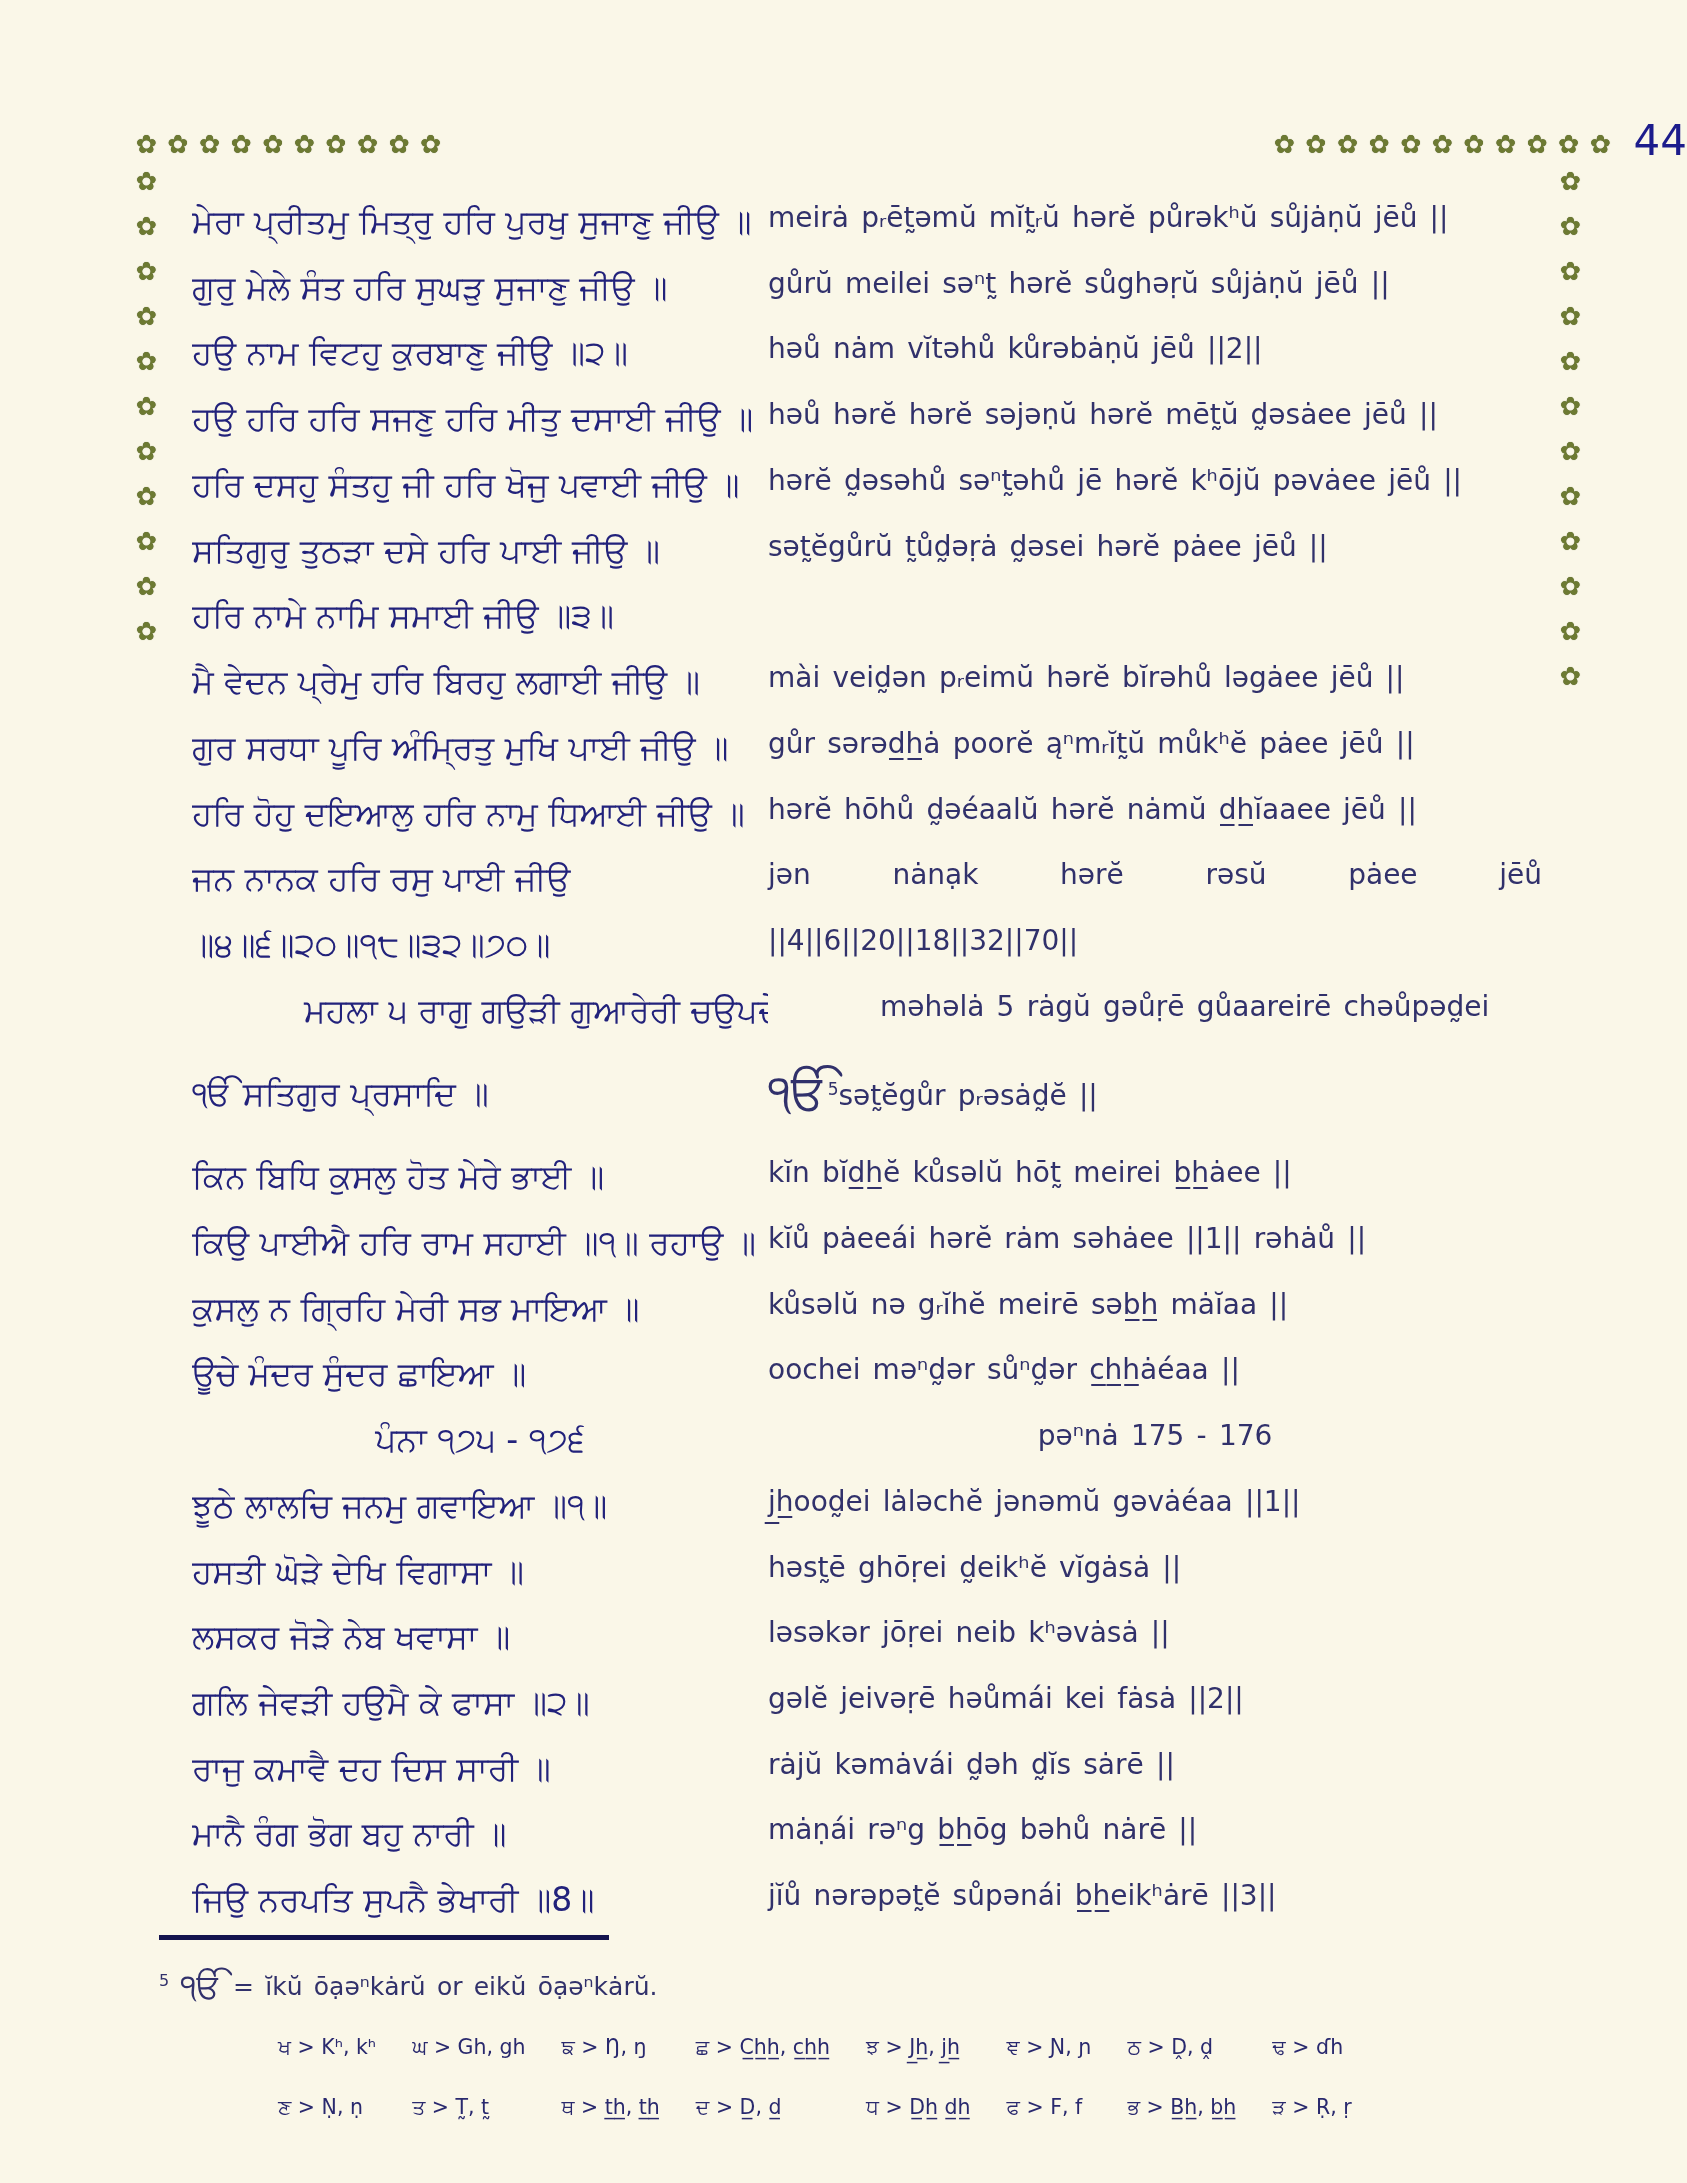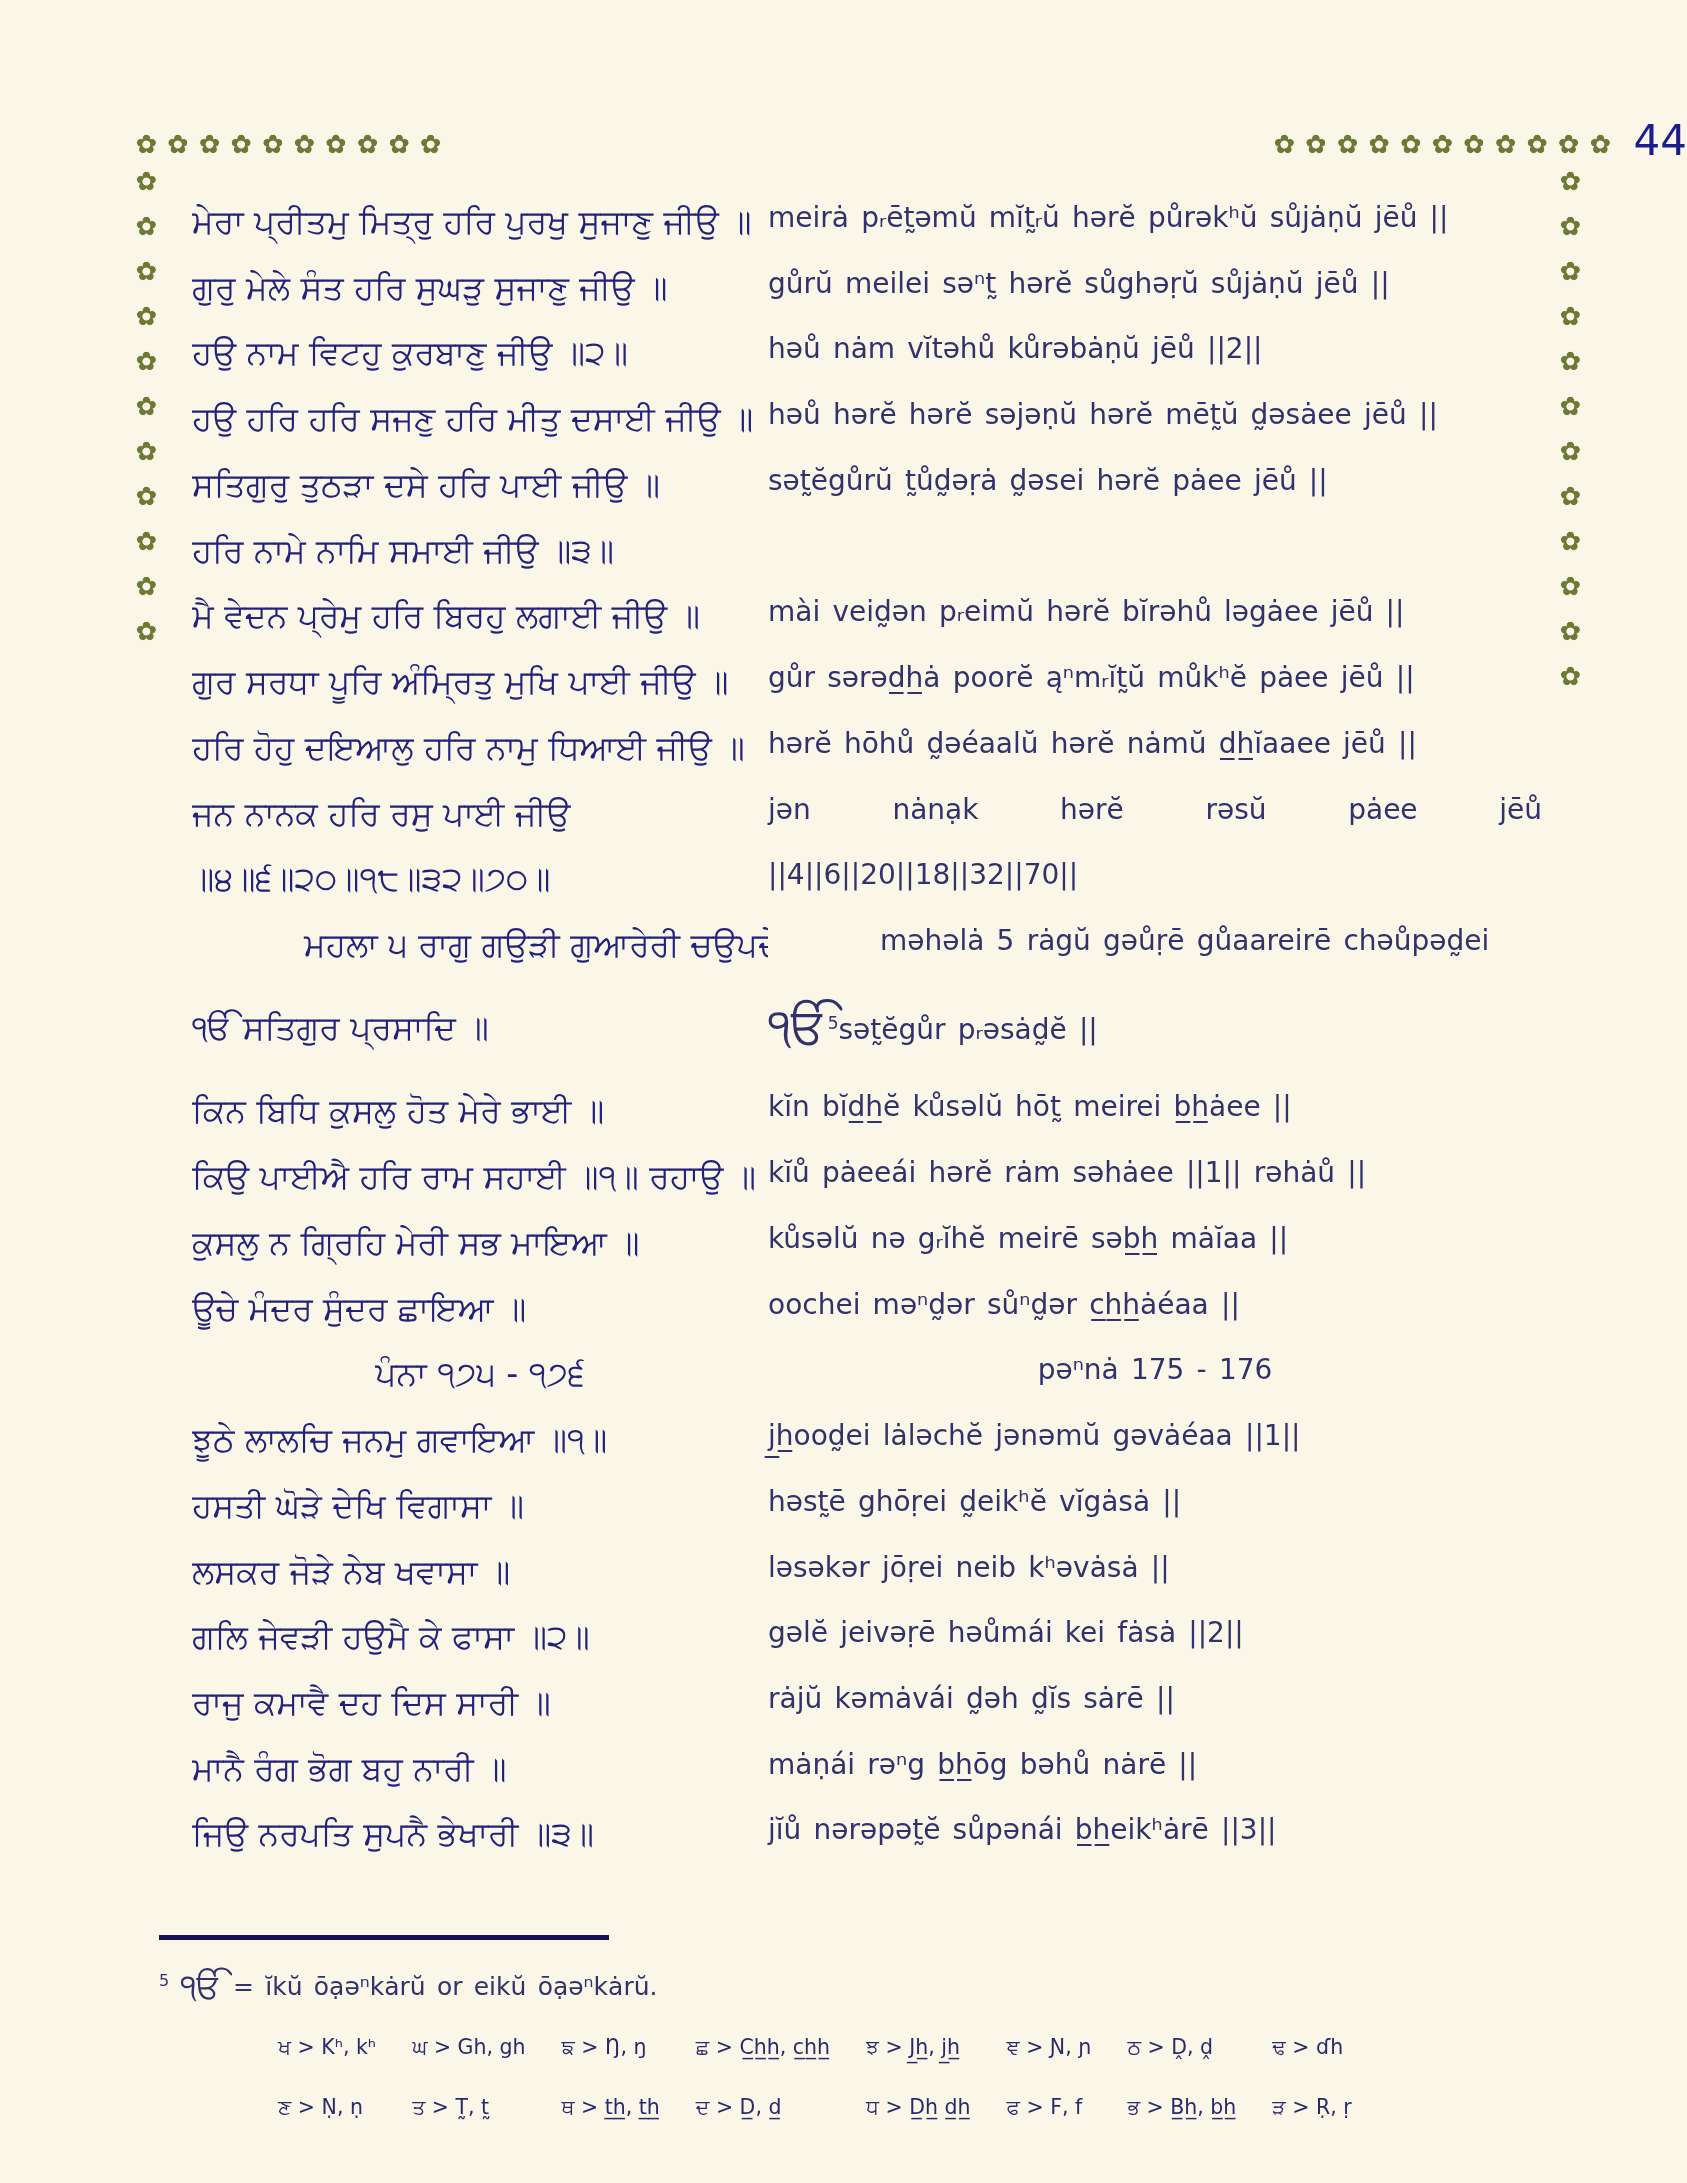--- a/index.html
+++ b/index.html
@@ -122,20 +122,24 @@
   </div>
   <div class="row">
     <div class="g-cell gurmukhi">ਹਉ ਨਾਮ ਵਿਟਹੁ ਕੁਰਬਾਣੁ ਜੀਉ ॥੨॥</div>
     <div class="r-cell">həů nȧm vĭtəhů kůrəbȧṇŭ jēů ||2||</div>
   </div>
   <div class="row">
     <div class="g-cell gurmukhi">ਹਉ ਹਰਿ ਹਰਿ ਸਜਣੁ ਹਰਿ ਮੀਤੁ ਦਸਾਈ ਜੀਉ ॥</div>
     <div class="r-cell">həů hərĕ hərĕ səjəṇŭ hərĕ mēt̰ŭ d̰əsȧee jēů ||</div>
   </div>
   <div class="row">
+    <div class="g-cell gurmukhi">ਹਰਿ ਦਸਹੁ ਸੰਤਹੁ ਜੀ ਹਰਿ ਖੋਜੁ ਪਵਾਈ ਜੀਉ ॥</div>
+    <div class="r-cell">hərĕ d̰əsəhů səⁿt̰əhů jē hərĕ kʰōjŭ pəvȧee jēů ||</div>
+  </div>
+  <div class="row">
     <div class="g-cell gurmukhi">ਸਤਿਗੁਰੁ ਤੁਠੜਾ ਦਸੇ ਹਰਿ ਪਾਈ ਜੀਉ ॥</div>
     <div class="r-cell">sət̰ĕgůrŭ t̰ůd̰əṛȧ d̰əsei hərĕ pȧee jēů ||</div>
   </div>
   <div class="row">
     <div class="g-cell gurmukhi">ਹਰਿ ਨਾਮੇ ਨਾਮਿ ਸਮਾਈ ਜੀਉ ॥੩॥</div>
   </div>
   <div class="row">
     <div class="g-cell gurmukhi">ਮੈ ਵੇਦਨ ਪ੍ਰੇਮੁ ਹਰਿ ਬਿਰਹੁ ਲਗਾਈ ਜੀਉ ॥</div>
     <div class="r-cell">mài veid̰ən pᵣeimŭ hərĕ bĭrəhů ləgȧee jēů ||</div>
   </div>
@@ -201,21 +205,21 @@
   </div>
   <div class="row">
     <div class="g-cell gurmukhi">ਰਾਜੁ ਕਮਾਵੈ ਦਹ ਦਿਸ ਸਾਰੀ ॥</div>
     <div class="r-cell">rȧjŭ kəmȧvái d̰əh d̰ĭs sȧrē ||</div>
   </div>
   <div class="row">
     <div class="g-cell gurmukhi">ਮਾਨੈ ਰੰਗ ਭੋਗ ਬਹੁ ਨਾਰੀ ॥</div>
     <div class="r-cell">mȧṇái rəⁿg b̲h̲ōg bəhů nȧrē ||</div>
   </div>
   <div class="row">
-    <div class="g-cell gurmukhi">ਜਿਉ ਨਰਪਤਿ ਸੁਪਨੈ ਭੇਖਾਰੀ ॥੩॥</div>
+    <div class="g-cell gurmukhi">ਜਿਉ ਨਰਪਤਿ ਸੁਪਨੈ ਭੇਖਾਰੀ ॥8॥</div>
     <div class="r-cell">jĭů nərəpət̰ĕ sůpənái b̲h̲eikʰȧrē ||3||</div>
   </div>
 </div>
 
 <div class="footnote">
   <div class="fn-rule"></div>
   <div class="fn-line">
     <sup>5</sup>
     <span class="fn-symbol gurmukhi">ੴ</span>
     <span>=  ĭkŭ ōạəⁿkȧrŭ or eikŭ ōạəⁿkȧrŭ.</span>

